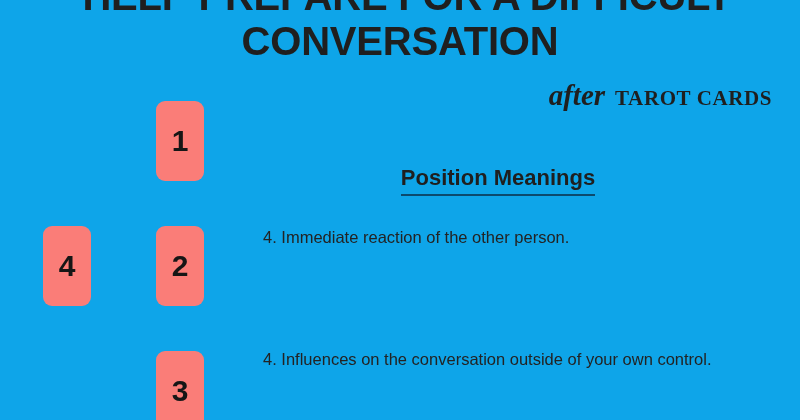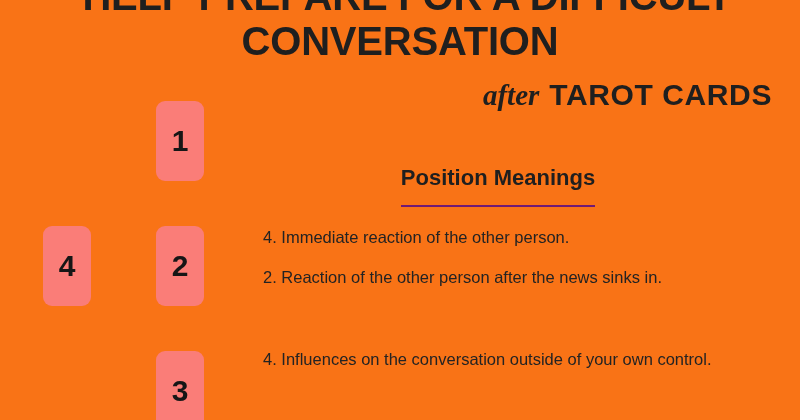--- a/index.html
+++ b/index.html
@@ -12,21 +12,21 @@
     background: #ffffff;
     font-family: "Liberation Sans", sans-serif;
     overflow: hidden;
     position: relative;
   }
 
   #poster {
     position: relative;
     width: 800px;
     height: 420px;
-    background: #f97316;
+    background: #0ea5e9;
     overflow: hidden;
   }
 
   
   .headline {
     position: absolute;
     left: 0;
     top: -26px;
     width: 800px;
     text-align: center;
@@ -54,23 +54,23 @@
     white-space: nowrap;
   }
   .subtitle .with-word {
     font-family: "Liberation Serif", serif;
     font-style: italic;
     font-weight: bold;
     font-size: 29px;
     letter-spacing: 0px;
   }
   .subtitle .tarot-word {
-    font-family: Liberation Sans, sans-serif;
+    font-family: Liberation Serif, serif;
     font-weight: bold;
-    font-size: 30px;
+    font-size: 21px;
     letter-spacing: 0.6px;
     margin-left: 10px;
   }
 
   
   .card {
     position: absolute;
     width: 48px;
     height: 80px;
     border-radius: 9px;
@@ -95,22 +95,22 @@
     position: absolute;
     left: 263px;
     top: 165px;
     width: 470px;
     text-align: center;
     font-size: 22px;
     font-weight: bold;
     color: #1f1f1f;
   }
   .meanings-heading span {
-    border-bottom: 2px solid #701a75;
-    padding-bottom: 15px;
+    border-bottom: 2px solid #0c4a6e;
+    padding-bottom: 4px;
   }
 
   .meaning-item {
     position: absolute;
     left: 263px;
     width: 470px;
     font-size: 16.5px;
     line-height: 1.38;
     color: #232323;
   }
@@ -147,16 +147,15 @@
 
   <div class="card" id="card-4" style="background:#FA7D78;">
     <span class="card-number">4</span>
   </div>
 
   <div class="meanings-heading">
     <span>Position Meanings</span>
   </div>
 
   <div class="meaning-item" id="meaning-1">4. Immediate reaction of the other person.</div>
-  <div class="meaning-item" id="meaning-2">2. Reaction of the other person after the news sinks in.</div>
   <div class="meaning-item" id="meaning-4">4. Influences on the conversation outside of your own control.</div>
 
 </div>
 
 </body></html>

